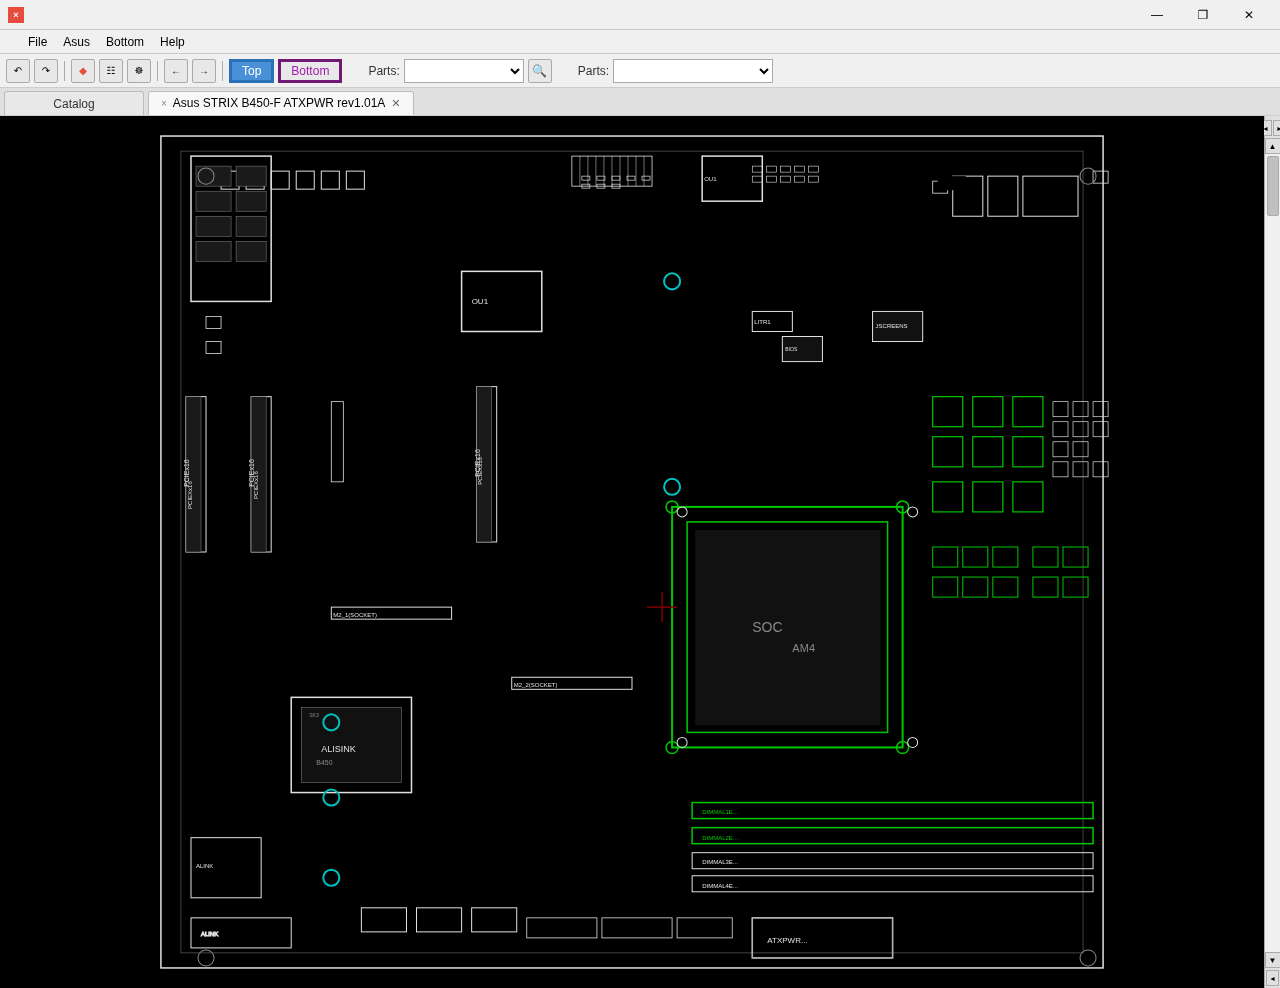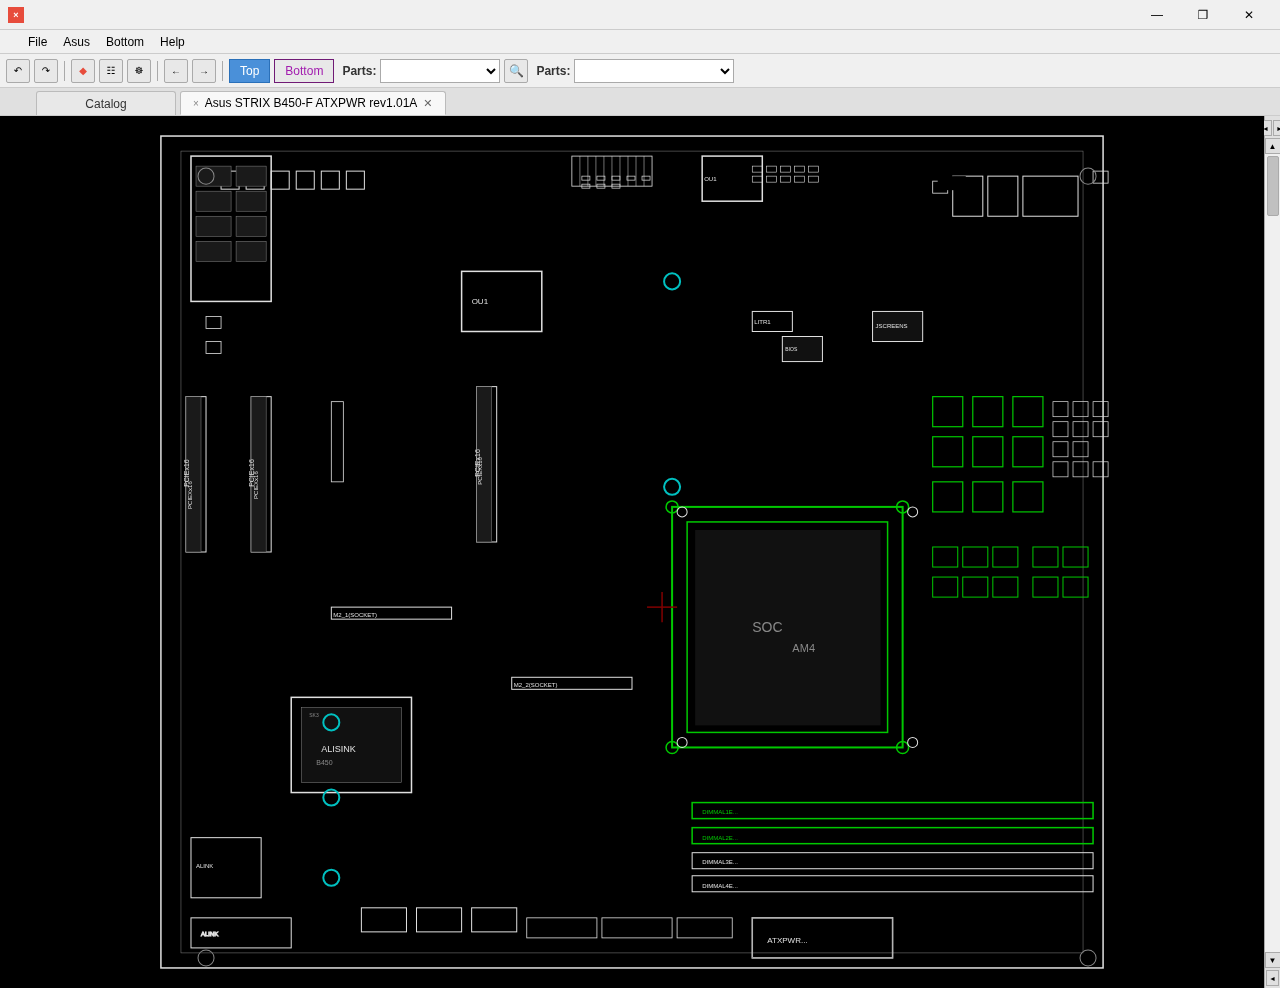--- a/index.html
+++ b/index.html
@@ -90,39 +90,38 @@
       height: 20px;
       background: #aaa;
       margin: 0 2px;
     }
     .toolbar-toggle {
       height: 24px;
       padding: 0 10px;
       display: flex;
       align-items: center;
       justify-content: center;
-      border: 1px solid #701a75;
+      border: 3px solid #701a75;
       cursor: pointer;
       font-size: 12px;
       font-weight: 500;
     }
     .toolbar-toggle.active {
       background: #4a90d9;
       color: white;
       border-color: #2a70b9;
     }
     .toolbar-toggle.inactive {
       background: #e8e8e8;
       color: #a21caf;
     }
     .toolbar-label {
       font-size: 12px;
       color: #333;
-      margin-left: 4px;
-      font-weight: bold;
+      margin-left: 22px;
     }
     .toolbar-select {
       height: 24px;
       width: 120px;
       border: 1px solid #aaa;
       background: white;
       font-size: 11px;
       padding: 0 4px;
     }
     .toolbar-icon-btn {
@@ -158,21 +157,20 @@
       border-bottom: none;
       cursor: pointer;
       font-size: 12px;
       color: #333;
       border-radius: 3px 3px 0 0;
     }
     .tab.catalog {
       background: #e8e8e8;
       width: 140px;
       justify-content: center;
-      margin-left: 32px;
     }
     .tab.active {
       background: #f8f8f8;
       border-bottom: 1px solid #f8f8f8;
       z-index: 1;
       color: #000;
     }
     .tab-close {
       font-size: 11px;
       color: #666;

